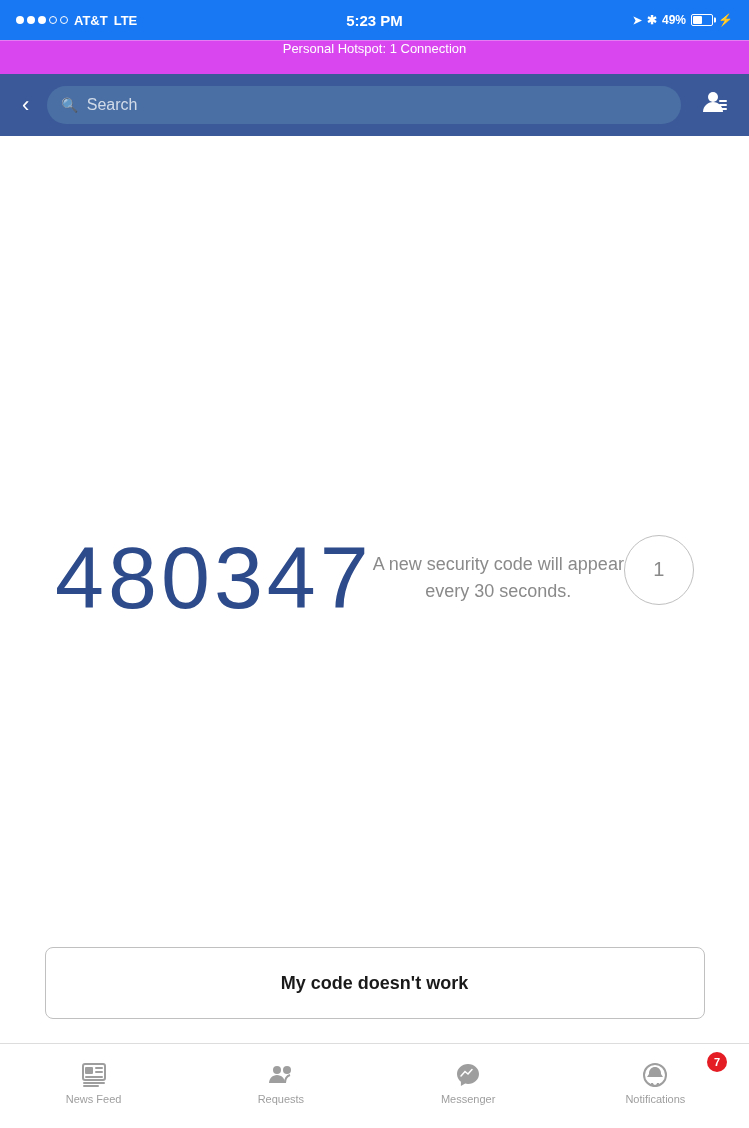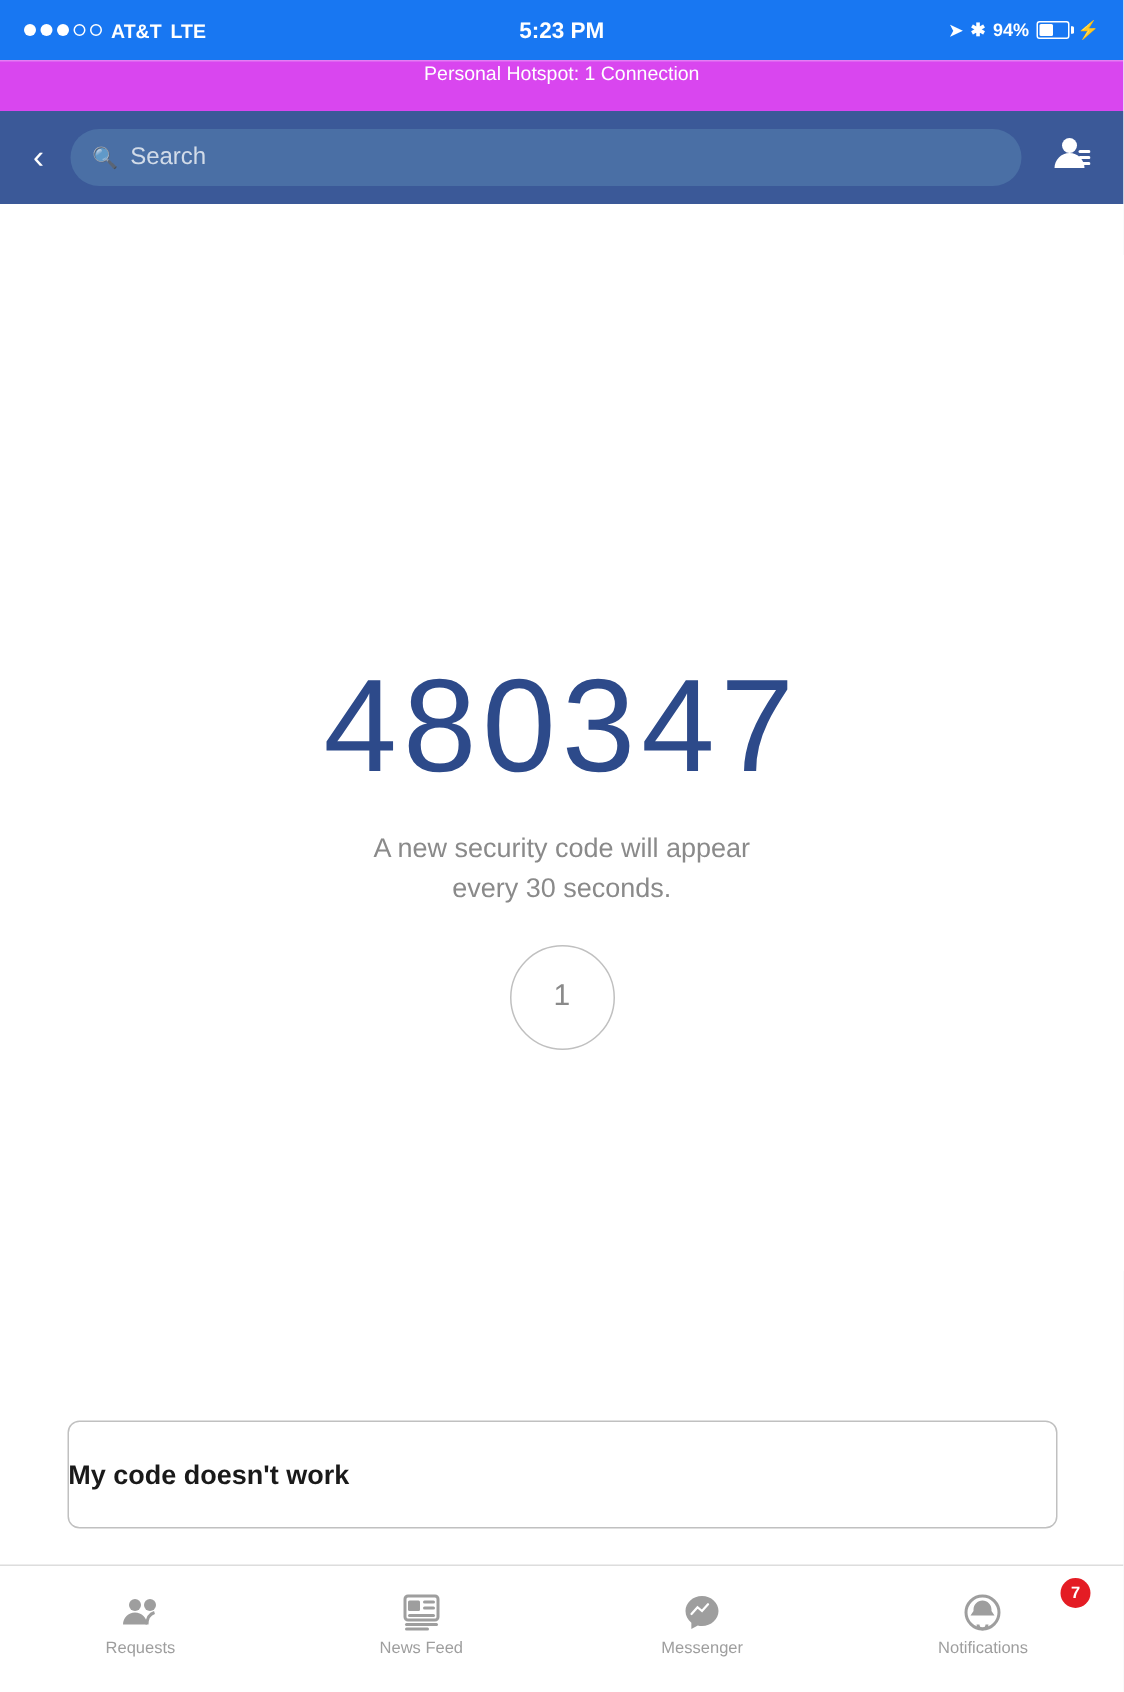--- a/index.html
+++ b/index.html
@@ -147,21 +147,21 @@
       padding: 4px 8px;
       flex-shrink: 0;
     }
 
     
     .main-content {
       width: 100%;
       height: calc(1128px - 40px - 34px - 62px - 85px);
       background: white;
       display: flex;
-      flex-direction: column;
+      flex-direction: row;
       align-items: center;
       justify-content: center;
       padding: 52px 20px;
       position: relative;
     }
 
     .security-code {
       font-size: 88px;
       font-weight: 300;
       color: #2d4a8a;
@@ -200,20 +200,21 @@
       height: 72px;
       border: 1.5px solid #c0c0c0;
       border-radius: 8px;
       background: white;
       font-size: 18px;
       font-weight: 600;
       color: #1a1a1a;
       cursor: pointer;
       display: flex;
       align-items: center;
+      justify-content: center;
       position: absolute;
       bottom: 24px;
     }
 
     
     .tab-bar {
       width: 100%;
       height: 85px;
       background: white;
       border-top: 1px solid #ddd;
@@ -295,21 +296,21 @@
     </div>
     <span>AT&amp;T</span>
     <span>LTE</span>
   </div>
   <div class="status-center">5:23 PM</div>
   <div class="status-right">
 
     <span style="font-size:11px;">➤</span>
 
     <span style="font-size:12px;">✱</span>
-    <span>94%</span>
+    <span>49%</span>
     <div class="battery-container">
       <div class="battery">
         <div class="battery-fill"></div>
       </div>
     </div>
     <span style="font-size:12px;">⚡</span>
   </div>
 </div>
 
 <div class="hotspot-banner">
@@ -340,46 +341,46 @@
   <div class="code-description">A new security code will appear<br>every 30 seconds.</div>
   <div class="timer-circle">
     <span class="timer-number">1</span>
   </div>
   <button class="code-problem-button">
     <span>My code doesn't work</span>
   </button>
 </div>
 
 <div class="tab-bar">
-
-  <div class="tab-item">
-    <svg class="tab-svg" viewBox="0 0 28 28">
-      <circle cx="10" cy="9" r="4"></circle>
-      <path d="M2 22c0-4.4 3.6-8 8-8s8 3.6 8 8" fill="#9e9e9e"></path>
-      <circle cx="20" cy="9" r="4"></circle>
-      <path d="M18 22c0-4.4 1.8-7 5-8" fill="none" stroke="#9e9e9e" stroke-width="2"></path>
-    </svg>
-    <span class="tab-label">Requests</span>
-  </div>
 
   <div class="tab-item">
     <svg class="tab-svg" viewBox="0 0 28 28">
       <rect x="3" y="3" width="22" height="16" rx="2" fill="none" stroke="#9e9e9e" stroke-width="2"></rect>
       <rect x="5" y="6" width="8" height="7" rx="1"></rect>
       <rect x="15" y="6" width="8" height="2" rx="1"></rect>
       <rect x="15" y="10" width="8" height="2" rx="1"></rect>
       <rect x="5" y="15" width="18" height="2" rx="1"></rect>
       <rect x="3" y="21" width="22" height="2" rx="1"></rect>
       <rect x="3" y="24" width="16" height="2" rx="1"></rect>
     </svg>
     <span class="tab-label">News Feed</span>
   </div>
 
   <div class="tab-item">
     <svg class="tab-svg" viewBox="0 0 28 28">
+      <circle cx="10" cy="9" r="4"></circle>
+      <path d="M2 22c0-4.4 3.6-8 8-8s8 3.6 8 8" fill="#9e9e9e"></path>
+      <circle cx="20" cy="9" r="4"></circle>
+      <path d="M18 22c0-4.4 1.8-7 5-8" fill="none" stroke="#9e9e9e" stroke-width="2"></path>
+    </svg>
+    <span class="tab-label">Requests</span>
+  </div>
+
+  <div class="tab-item">
+    <svg class="tab-svg" viewBox="0 0 28 28">
       <path d="M14 3C7.9 3 3 7.5 3 13c0 3.1 1.5 5.9 3.9 7.8V25l4.3-2.4c.9.2 1.8.4 2.8.4 6.1 0 11-4.5 11-10S20.1 3 14 3z" fill="#9e9e9e"></path>
       <path d="M7 15l4-4.5L14 13l4-4.5" fill="none" stroke="white" stroke-width="1.5" stroke-linecap="round"></path>
     </svg>
     <span class="tab-label">Messenger</span>
   </div>
 
   <div class="tab-item">
     <div class="notification-badge">7</div>
     <svg class="tab-svg" viewBox="0 0 28 28">
       <circle cx="14" cy="14" r="11" fill="none" stroke="#9e9e9e" stroke-width="2"></circle>

